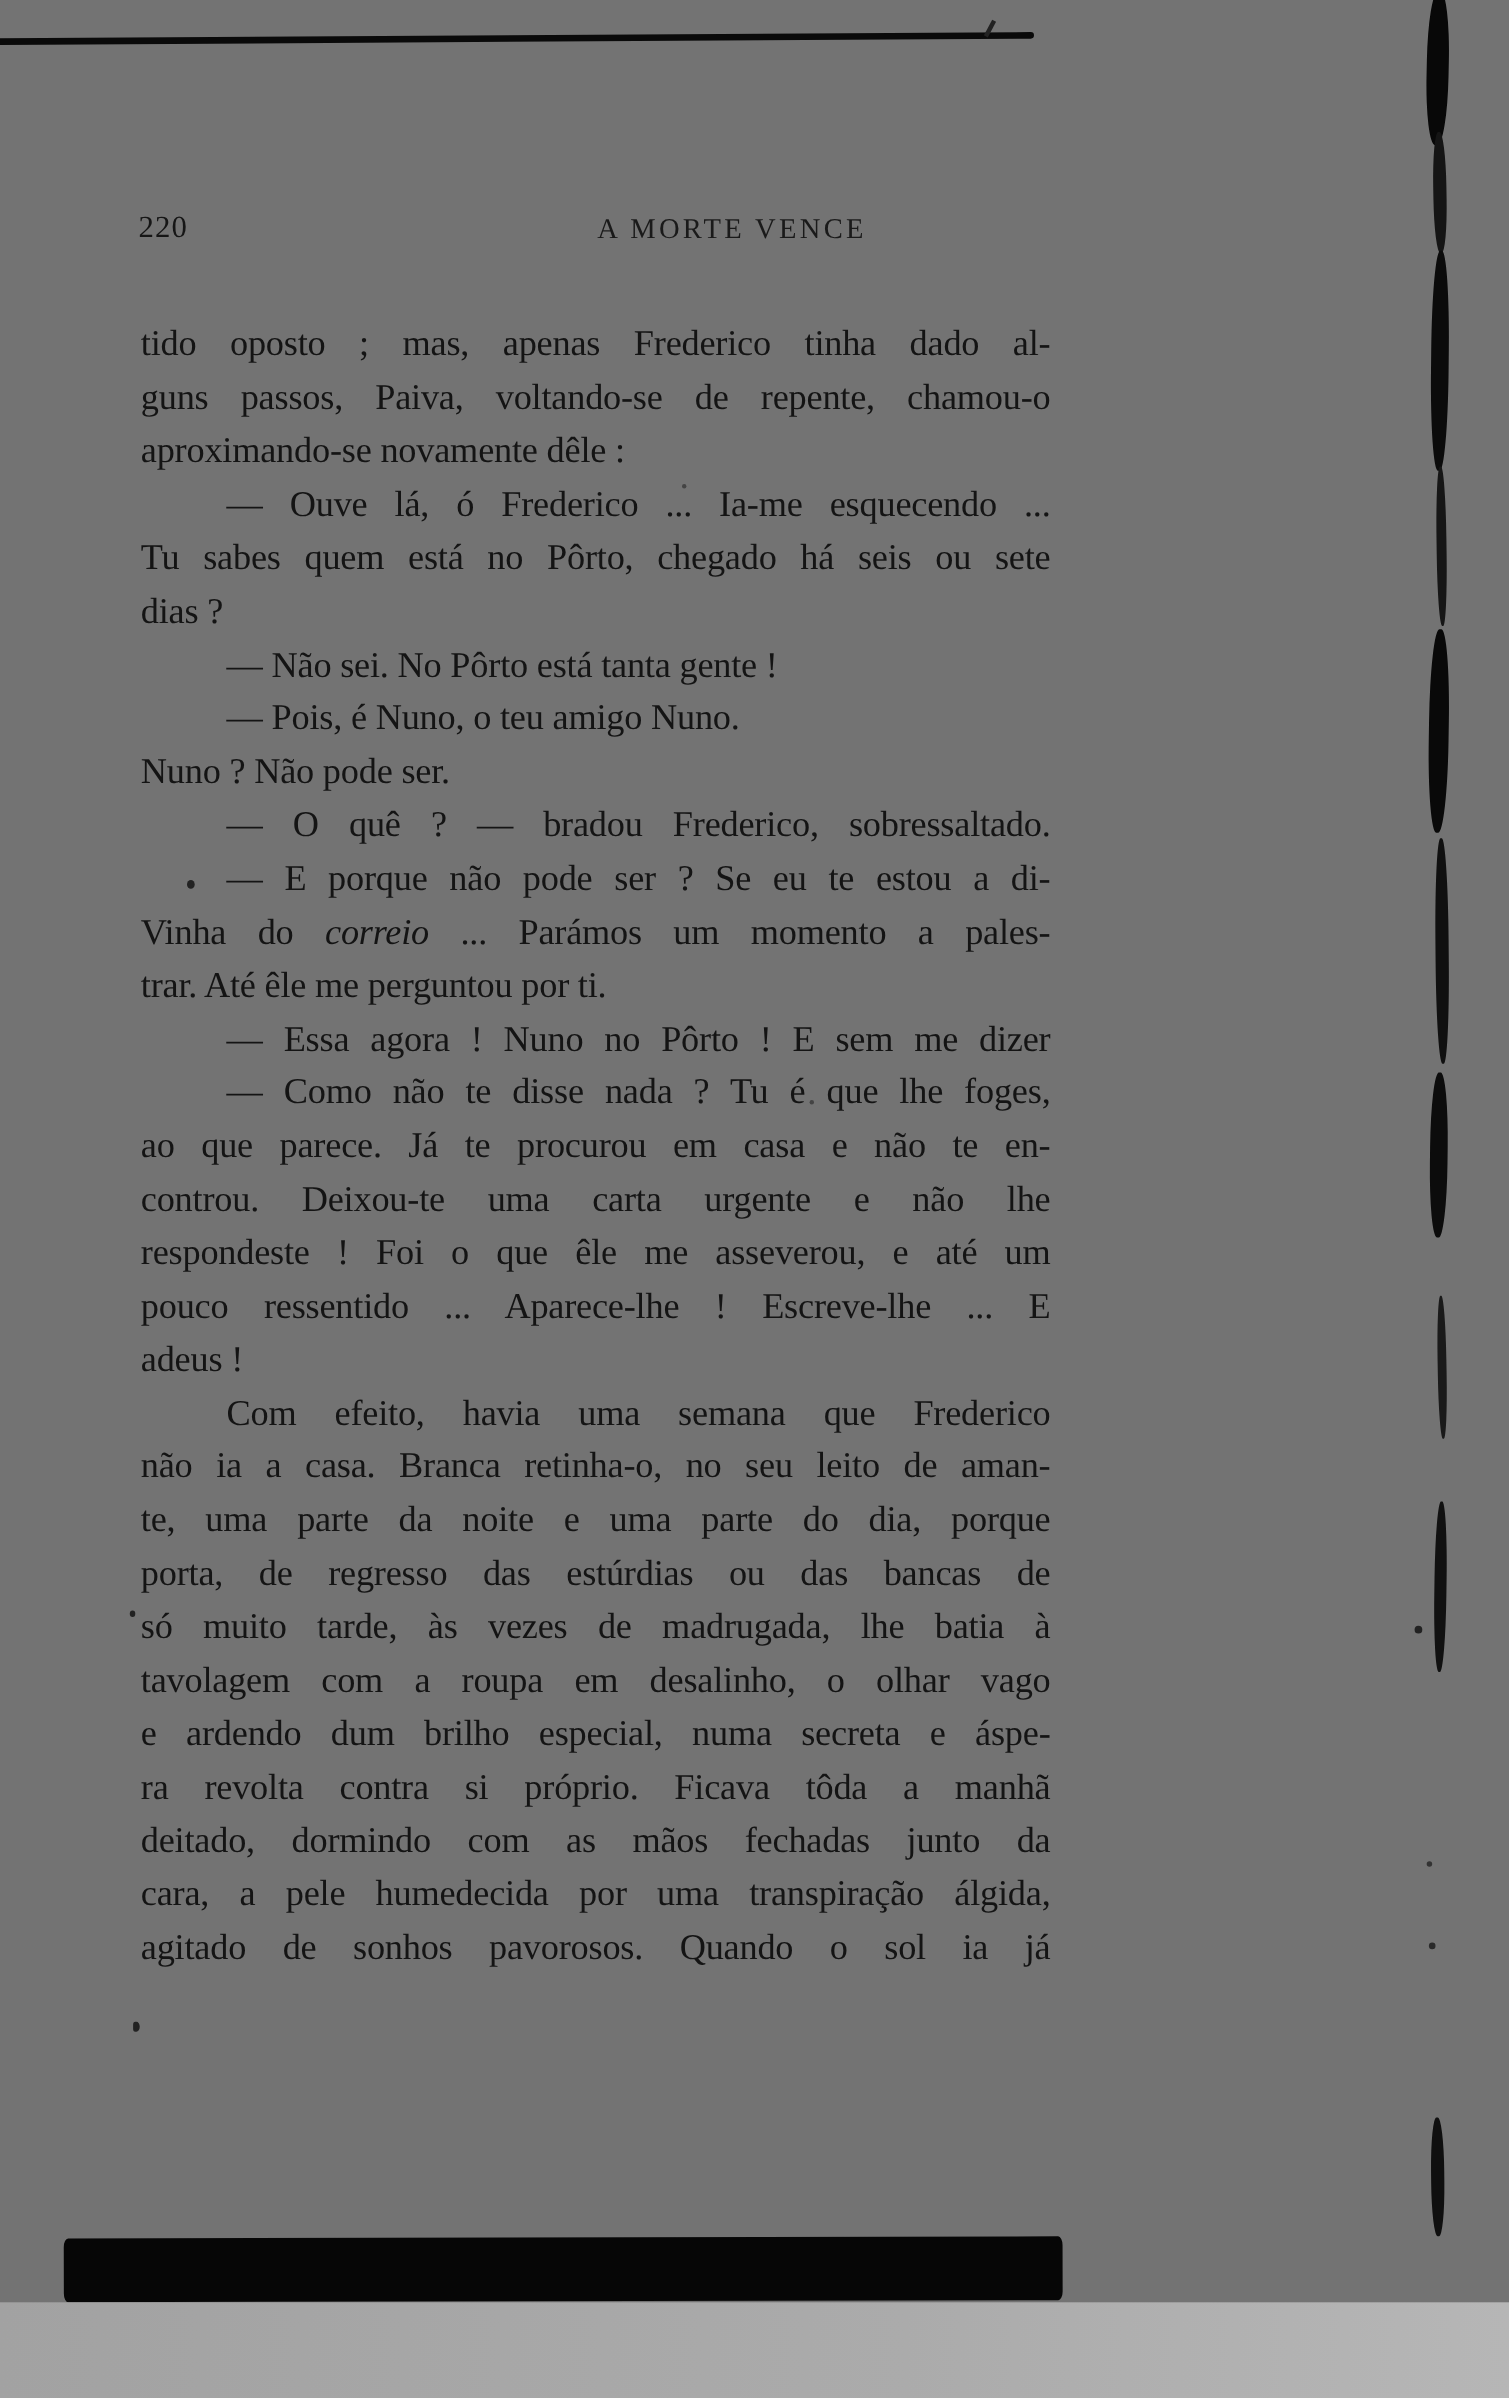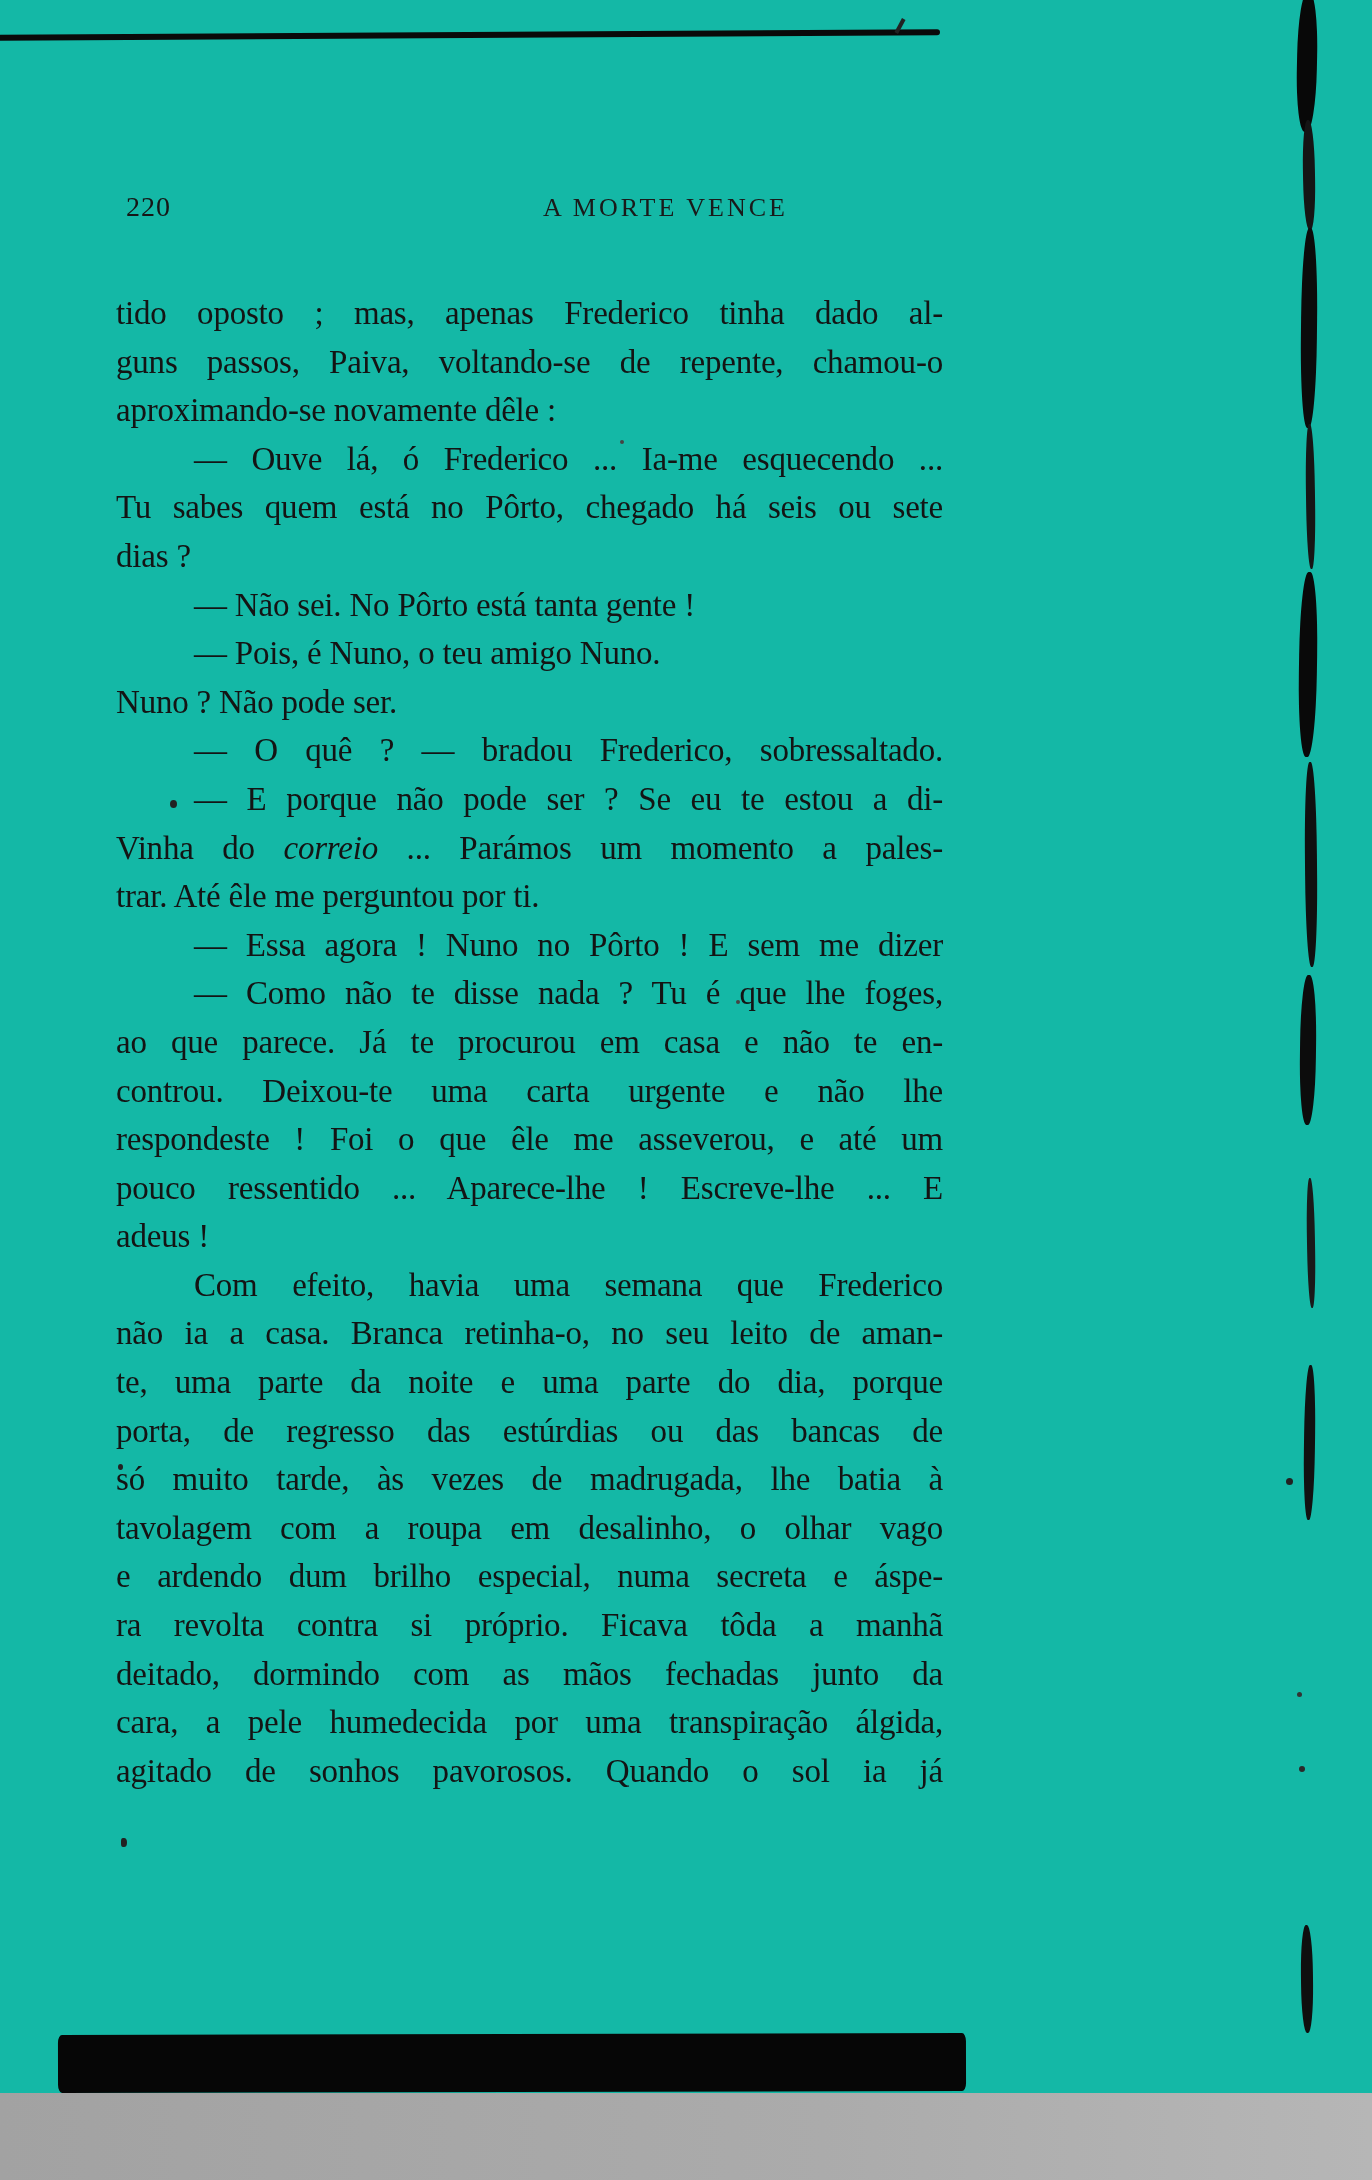--- a/index.html
+++ b/index.html
@@ -4,21 +4,21 @@
 <style>
   html, body {
     margin: 0;
     padding: 0;
     background: #e8e8e8;
   }
   #page {
     position: relative;
     width: 1372px;
     height: 2180px;
-    background: #14b8a6;
+    background: #737373;
     overflow: hidden;
     font-family: "Liberation Serif", serif;
     color: #111;
   }
   
   .header-number {
     position: absolute;
     left: 126px;
     top: 191px;
     font-size: 28px;
@@ -31,21 +31,21 @@
     top: 193px;
     width: 660px;
     text-align: right;
     font-size: 26px;
     letter-spacing: 3px;
     color: #1a1a1a;
   }
   
   .text-block {
     position: absolute;
-    left: 116px;
+    left: 128px;
     top: 289px;
     width: 827px;
     font-size: 33px;
     line-height: 48.6px;
     letter-spacing: -0.2px;
     color: #141414;
   }
   .tline { white-space: normal; }
   .tline.ind { padding-left: 78px; }
   .tline.just {

